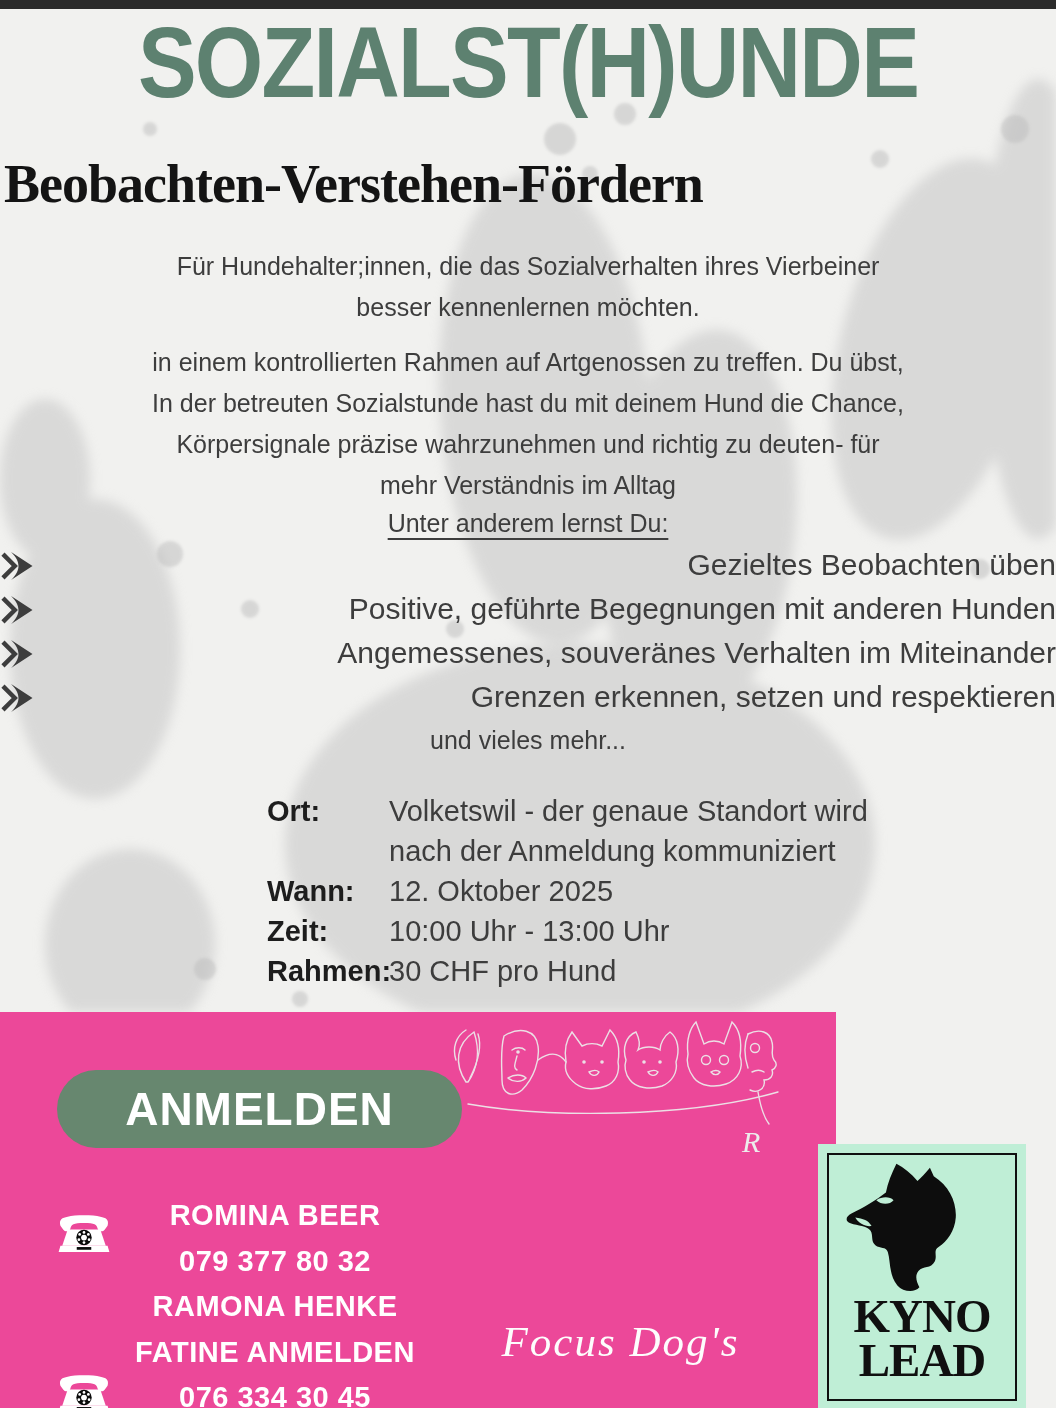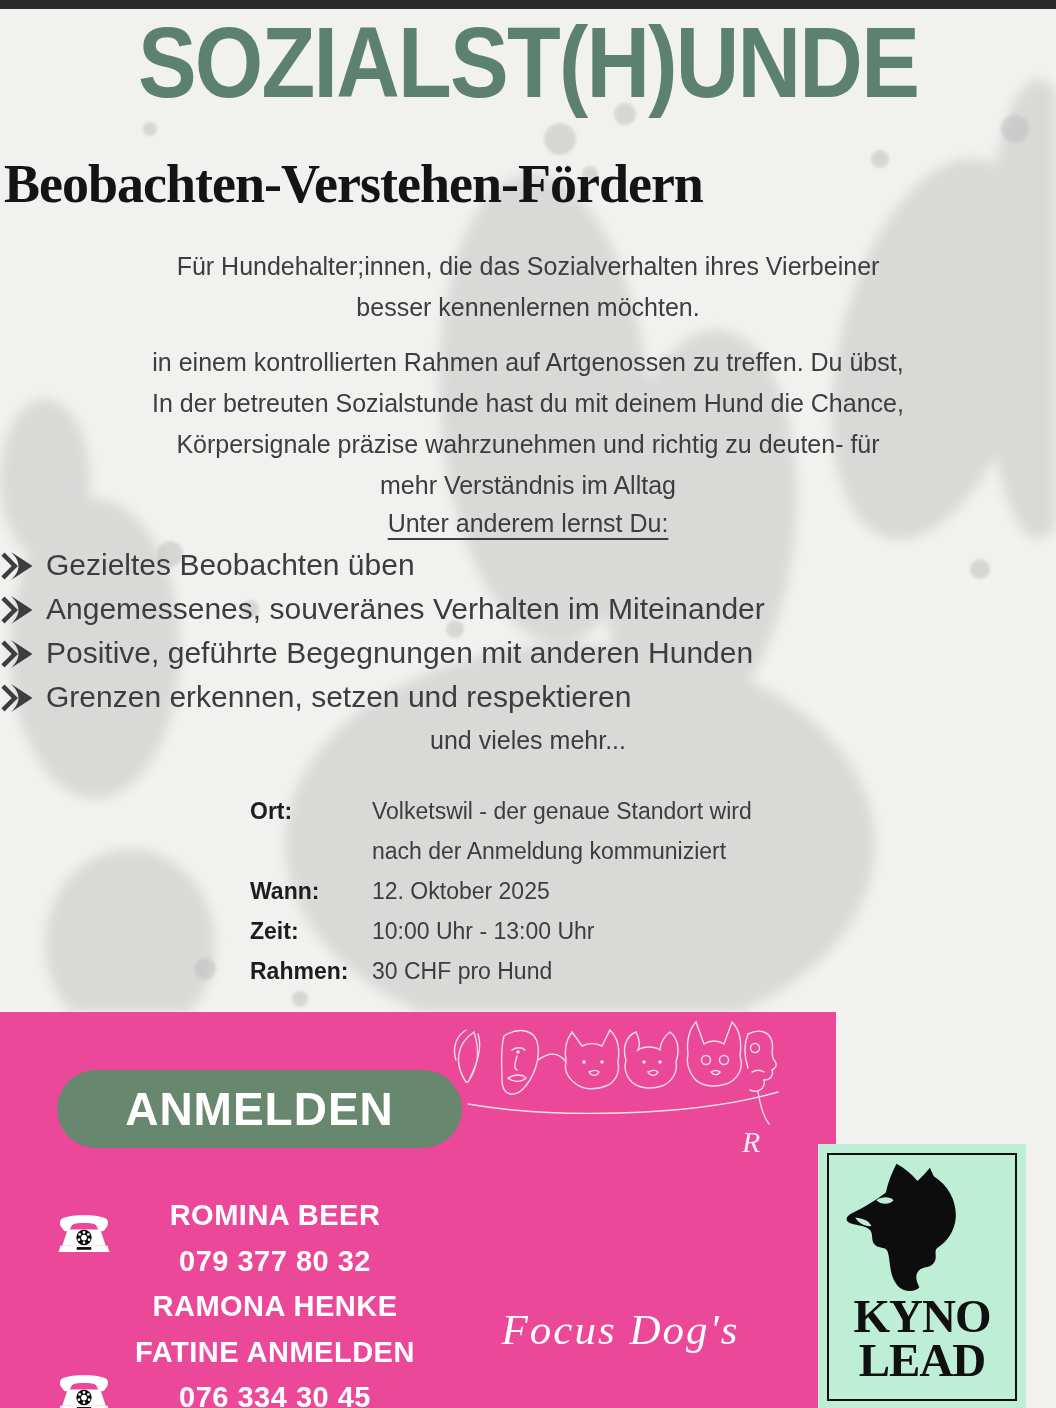--- a/index.html
+++ b/index.html
@@ -22,45 +22,45 @@
     font-family:"Liberation Serif",serif;font-weight:700;font-size:54px;
     letter-spacing:-1px;color:#141414;
   }
   
   .centerblock{position:absolute;left:0;width:100%;text-align:center;font-size:25px;line-height:41px;}
   .intro{top:237px;}
   .desc{top:333px;}
   .learn-heading{top:494px;}
   .learn-heading span{text-decoration:underline;text-underline-offset:6px;text-decoration-thickness:2px;}
   .list{position:absolute;top:534px;left:0;width:100%;}
-  .list-item{height:44px;display:flex;justify-content:flex-start;align-items:center;gap:12px;font-size:30px;color:#3d3d3d;}
+  .list-item{height:44px;display:flex;justify-content:space-between;align-items:center;gap:12px;font-size:30px;color:#3d3d3d;}
   .list-item svg{flex:0 0 auto;margin-top:2px;}
   .more{top:711px;}
   
-  .details{position:absolute;left:250px;top:782px;font-size:23px;line-height:40px;}
+  .details{position:absolute;left:267px;top:782px;font-size:29px;line-height:40px;}
   .detail-row{display:flex;}
   .detail-label{width:122px;font-weight:700;color:#1d1d1d;flex-shrink:0;}
   .detail-value{color:#3d3d3d;}
   
   .bottom{position:absolute;left:0;top:1003px;width:836px;height:405px;background:#ec4899;}
   .signup{
     position:absolute;left:57px;top:58px;width:405px;height:78px;border-radius:39px;
     display:flex;align-items:center;justify-content:center;
     color:#fff;font-weight:700;font-size:46px;letter-spacing:1px;border:none;cursor:pointer;
     font-family:"Liberation Sans",sans-serif;
   }
   .contacts{position:absolute;left:75px;top:181px;width:400px;text-align:center;
     color:#fff;font-weight:700;font-size:29px;letter-spacing:.5px;}
   .contacts div{line-height:45.5px;white-space:nowrap;}
   .phone{position:absolute;left:55px;}
   .phone-1{top:198px;}
   .phone-2{top:358px;}
   .focus-art{position:absolute;left:448px;top:8px;}
   .focus-label{
-    position:absolute;left:448px;top:293px;width:345px;text-align:center;
+    position:absolute;left:448px;top:305px;width:345px;text-align:center;
     font-family:"Liberation Serif",serif;font-style:italic;font-size:43px;color:#fdfdfd;letter-spacing:2px;
     white-space:nowrap;
   }
   .kyno{position:absolute;left:818px;top:132px;width:176px;height:266px;padding-left:32px;}
   .kyno-frame{position:absolute;inset:9px;border:2px solid #101010;}
   .kyno-dog{position:absolute;left:24px;top:16px;}
   .kyno-text{
     position:absolute;left:0;right:0;top:150px;text-align:center;
     font-family:"Liberation Serif",serif;font-weight:700;font-size:47px;line-height:44px;
     color:#101010;letter-spacing:-1px;
@@ -125,28 +125,28 @@
         <path d="M4 4 L20 20 L4 36" fill="none" stroke="#3d3d3d" stroke-width="6"></path>
         <path d="M15 1 L44 20 L15 39 C22 32 25 26 25 20 C25 14 22 8 15 1 Z" fill="#3d3d3d"></path>
       </svg>
       <span>Gezieltes Beobachten üben</span>
     </div>
     <div class="list-item">
       <svg width="34" height="30" viewBox="0 0 46 40">
         <path d="M4 4 L20 20 L4 36" fill="none" stroke="#3d3d3d" stroke-width="6"></path>
         <path d="M15 1 L44 20 L15 39 C22 32 25 26 25 20 C25 14 22 8 15 1 Z" fill="#3d3d3d"></path>
       </svg>
+      <span>Positive, geführte Begegnungen mit anderen Hunden</span>
+    </div>
+    <div class="list-item">
+      <svg width="34" height="30" viewBox="0 0 46 40">
+        <path d="M4 4 L20 20 L4 36" fill="none" stroke="#3d3d3d" stroke-width="6"></path>
+        <path d="M15 1 L44 20 L15 39 C22 32 25 26 25 20 C25 14 22 8 15 1 Z" fill="#3d3d3d"></path>
+      </svg>
       <span>Angemessenes, souveränes Verhalten im Miteinander</span>
-    </div>
-    <div class="list-item">
-      <svg width="34" height="30" viewBox="0 0 46 40">
-        <path d="M4 4 L20 20 L4 36" fill="none" stroke="#3d3d3d" stroke-width="6"></path>
-        <path d="M15 1 L44 20 L15 39 C22 32 25 26 25 20 C25 14 22 8 15 1 Z" fill="#3d3d3d"></path>
-      </svg>
-      <span>Positive, geführte Begegnungen mit anderen Hunden</span>
     </div>
     <div class="list-item">
       <svg width="34" height="30" viewBox="0 0 46 40">
         <path d="M4 4 L20 20 L4 36" fill="none" stroke="#3d3d3d" stroke-width="6"></path>
         <path d="M15 1 L44 20 L15 39 C22 32 25 26 25 20 C25 14 22 8 15 1 Z" fill="#3d3d3d"></path>
       </svg>
       <span>Grenzen erkennen, setzen und respektieren</span>
     </div>
   </div>
 

